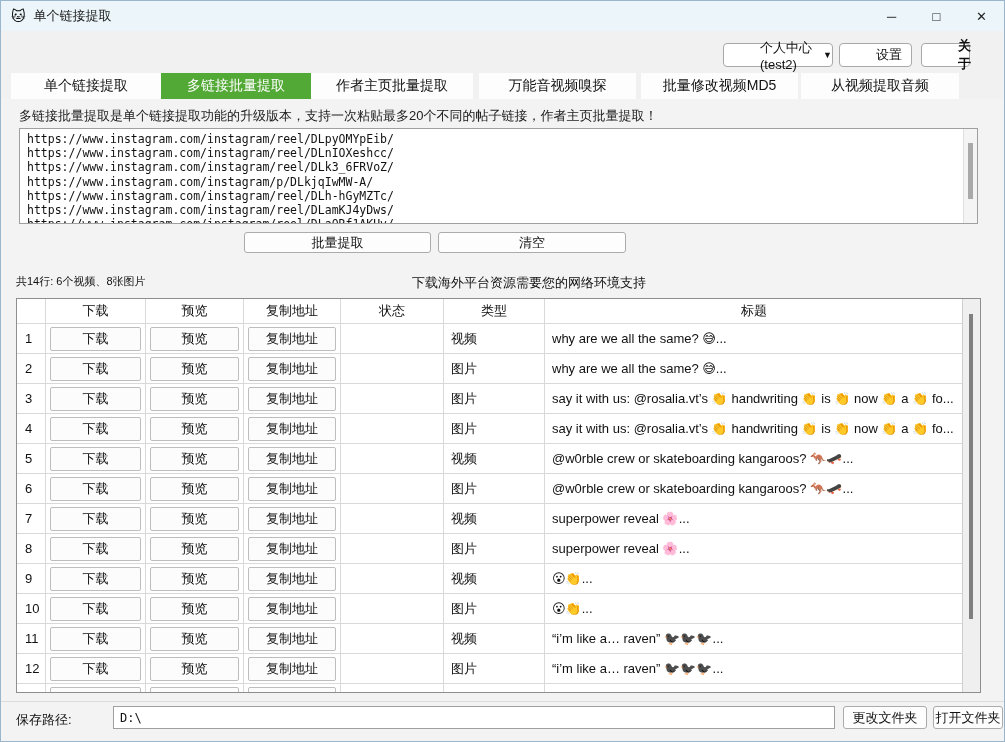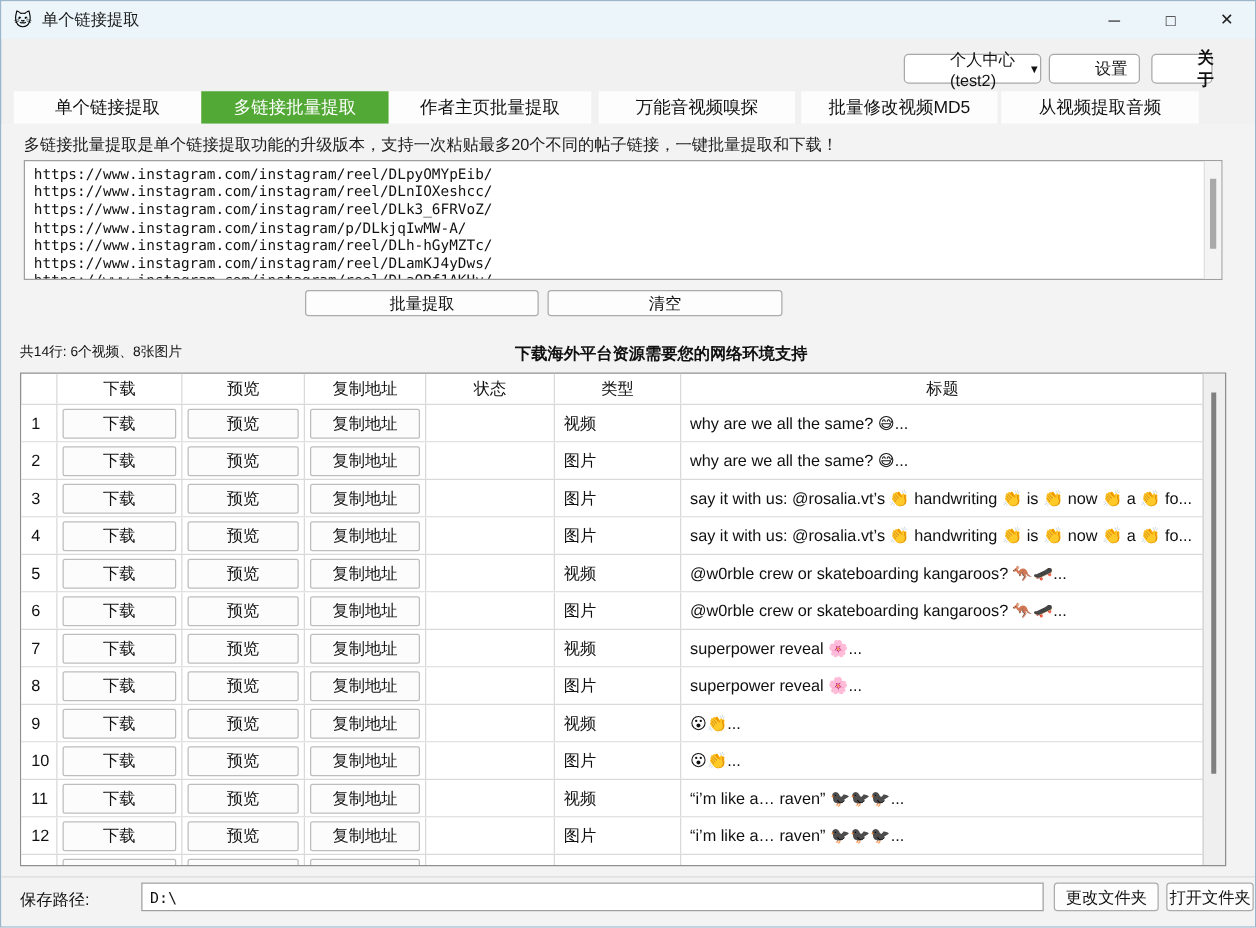--- a/index.html
+++ b/index.html
@@ -52,21 +52,21 @@
                      background:#f4f4f4; border-left:1px solid #e0e0e0; }
   .urlbox .vthumb { position:absolute; left:4px; top:14px; width:5px; height:56px; background:#a9a9a9; }
 
   .btn { background:#fdfdfd; border:1px solid #ababab; border-radius:3px; font-size:13px;
          color:#111; display:flex; align-items:center; justify-content:center; }
   .extract-btn { position:absolute; left:243px; top:133px; width:187px; height:21px; }
   .clear-btn   { position:absolute; left:437px; top:133px; width:188px; height:21px; }
 
   
   .summary { position:absolute; left:15px; top:175px; font-size:11px; color:#101010; }
-  .net-hint { position:absolute; right:358px; top:175px; font-size:13px; color:#101010;font-weight:bold; }
+  .net-hint { position:absolute; right:358px; top:175px; font-size:13px; color:#101010; }
   .sb-btn { position:absolute; top:178px; height:20px; border-radius:3px;margin-top:38px; }
   .b-net  { left:658px; width:76px; }
   .b-all  { left:740px; width:80px; }
   .b-vid  { left:826px; width:74px; }
   .b-more { left:907px; width:70px; }
 
   
   .grid { position:absolute; left:15px; top:199px; width:965px; height:395px;
           background:#fff; border:1px solid #8e8e8e; }
   .g-head { position:relative; height:25px; border-bottom:1px solid #d9d9d9; }
@@ -123,21 +123,21 @@
   <div class="tab-bar">
       <div class="tab">单个链接提取</div>
       <div class="tab active" style="background: rgb(83, 169, 53);">多链接批量提取</div>
       <div class="tab">作者主页批量提取</div>
       <div class="tab">万能音视频嗅探</div>
       <div class="tab">批量修改视频MD5</div>
       <div class="tab">从视频提取音频</div>
     </div>
 
   <div class="panel">
-    <div class="desc">多链接批量提取是单个链接提取功能的升级版本，支持一次粘贴最多20个不同的帖子链接，一键批量提取和下载！</div>
+    <div class="desc">多链接批量提取是单个链接提取功能的升级版本，支持一次粘贴最多20个不同的帖子链接，作者主页批量提取！</div>
 
     <div class="urlbox">
       <pre id="url-text">https://www.instagram.com/instagram/reel/DLpyOMYpEib/
 https://www.instagram.com/instagram/reel/DLnIOXeshcc/
 https://www.instagram.com/instagram/reel/DLk3_6FRVoZ/
 https://www.instagram.com/instagram/p/DLkjqIwMW-A/
 https://www.instagram.com/instagram/reel/DLh-hGyMZTc/
 https://www.instagram.com/instagram/reel/DLamKJ4yDws/
 https://www.instagram.com/instagram/reel/DLaQRf1AKHv/</pre>
       <div class="vscroll">

